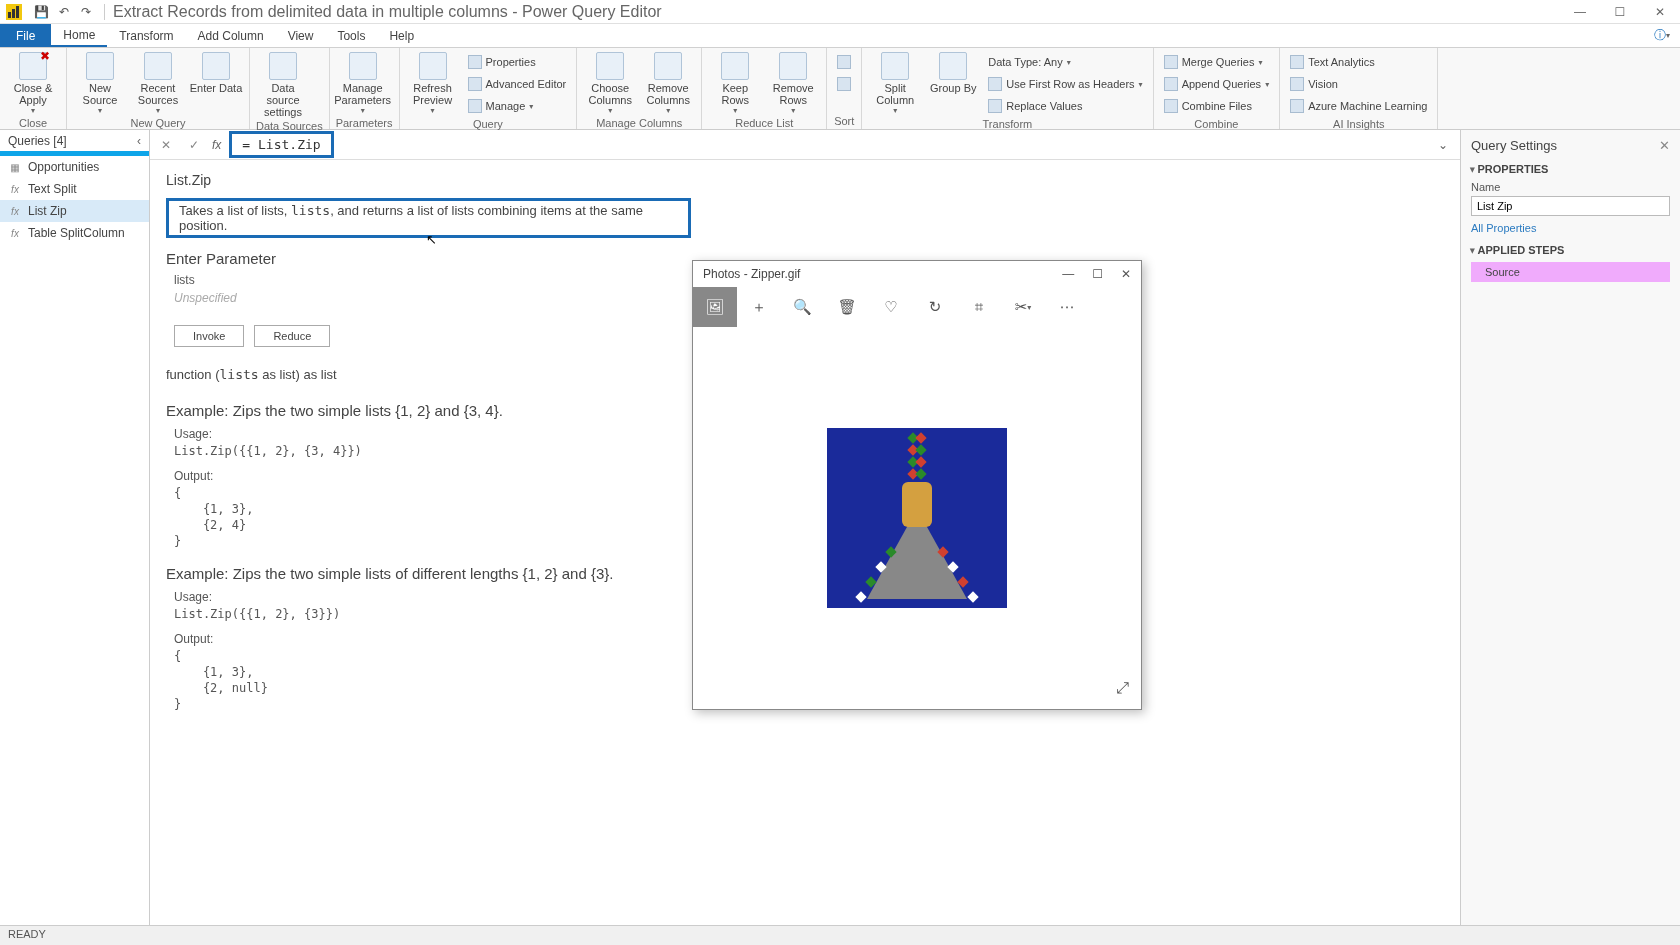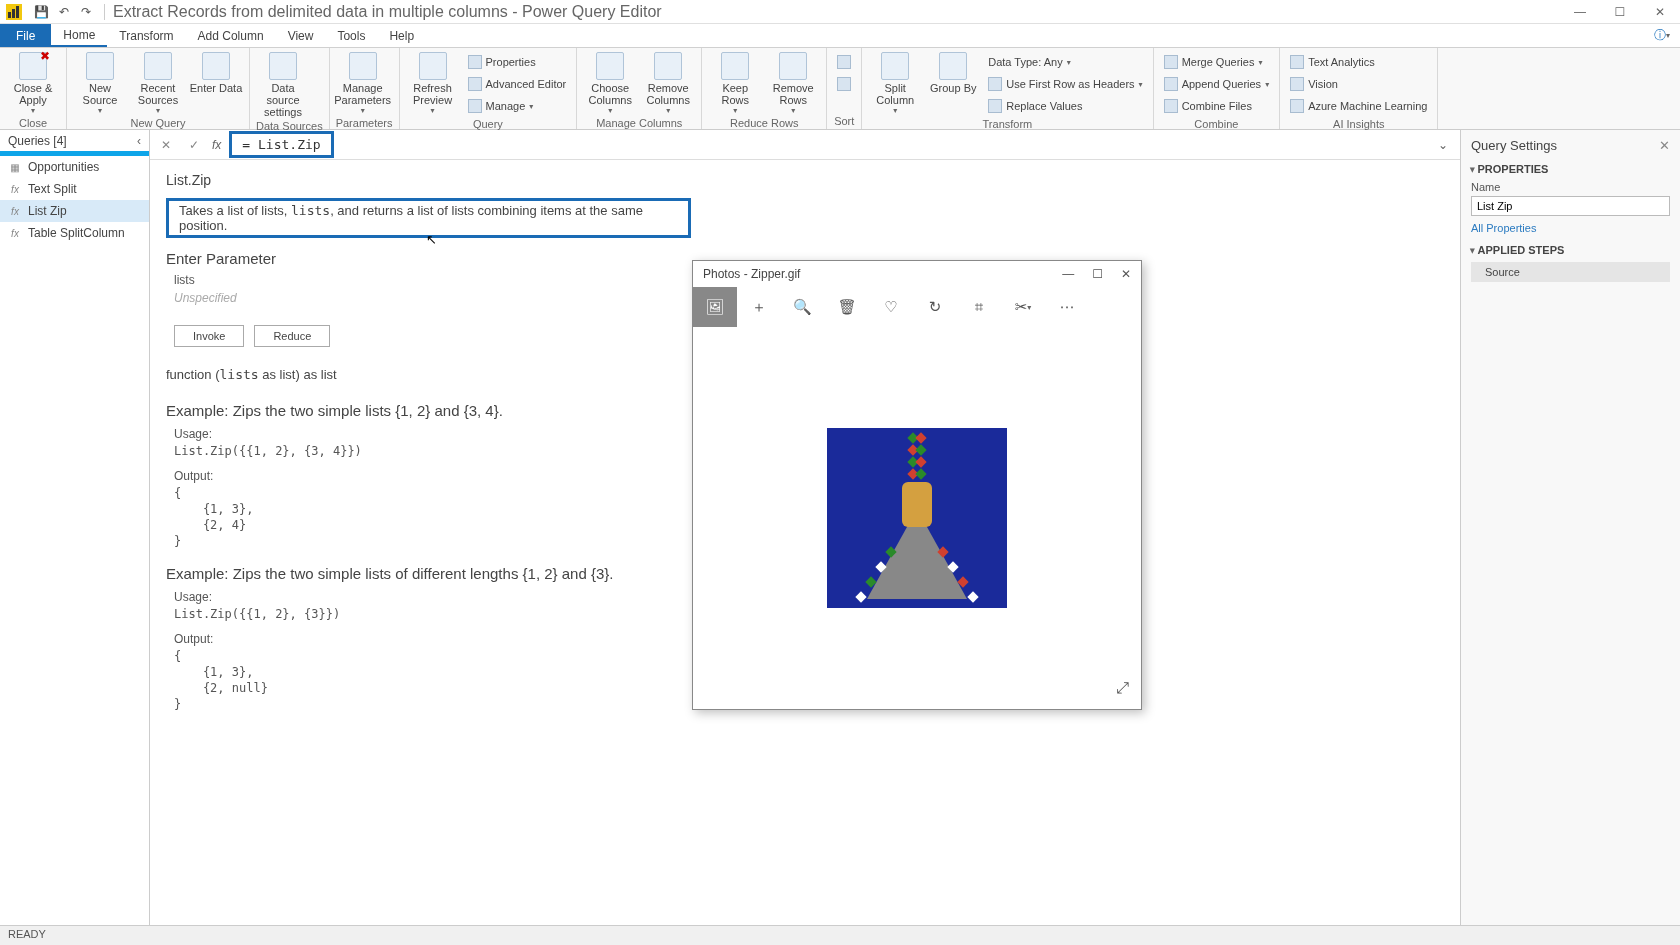--- a/index.html
+++ b/index.html
@@ -76,21 +76,21 @@
 
 
 .right-panel { width: 220px; border-left: 1px solid #ccc; background: #f8f8f8; padding: 8px 10px; }
 .rp-title { font-size: 13px; color: #444; margin-bottom: 10px; display: flex; align-items: center; }
 .rp-title .close { margin-left: auto; color: #888; }
 .rp-section { font-size: 11px; font-weight: bold; color: #444; margin: 10px 0 6px 0; }
 .rp-section::before { content: "▸ "; font-size: 9px; color: #666; transform: rotate(90deg); display: inline-block; margin-right: 2px; }
 .rp-label { font-size: 11px; color: #555; margin-bottom: 3px; }
 .rp-input { width: 100%; border: 1px solid #bbb; padding: 3px 5px; font-size: 11px; background: #fff; margin-bottom: 6px; }
 .rp-link { font-size: 11px; color: #2a7ac0; margin-bottom: 10px; display: block; }
-.step-item { background: #e5e5e5; padding: 4px 14px; font-size: 11px; color: #444; margin-bottom: 2px; }
+.step-item { background: #f0abfc; padding: 4px 14px; font-size: 11px; color: #444; margin-bottom: 2px; }
 
 
 .statusbar { position: absolute; bottom: 0; left: 0; right: 0; height: 20px; background: #f0f0f0; border-top: 1px solid #ccc; font-size: 11px; color: #555; padding: 2px 8px; }
 
 
 .photos-window { position: absolute; left: 692px; top: 260px; width: 450px; height: 450px; background: #fff; border: 1px solid #888; box-shadow: 3px 3px 10px rgba(0,0,0,.25); display: flex; flex-direction: column; }
 .photos-title { height: 26px; display: flex; align-items: center; padding: 0 10px; font-size: 12px; color: #444; }
 .photos-title .pw-controls { margin-left: auto; display: flex; gap: 18px; color: #555; }
 .photos-toolbar { height: 40px; display: flex; align-items: center; }
 .photos-toolbar .pt-btn { width: 44px; height: 40px; display: flex; align-items: center; justify-content: center; color: #555; font-size: 15px; }
@@ -257,21 +257,21 @@
 Rows</div>
           <span class="caret">▾</span>
         </div>
       <div class="rbtn-large">
           <div class="ico"></div>
           <div class="lbl">Remove
 Rows</div>
           <span class="caret">▾</span>
         </div>
     </div>
-    <div class="ribbon-group-label">Reduce Rows</div>
+    <div class="ribbon-group-label">Reduce List</div>
   </div>
 
   <div class="ribbon-group">
     <div class="ribbon-group-content">
       <div class="rbtn-stack">
         <div class="rbtn-small">
             <div class="ico"></div>
           </div>
         <div class="rbtn-small">
             <div class="ico"></div>

